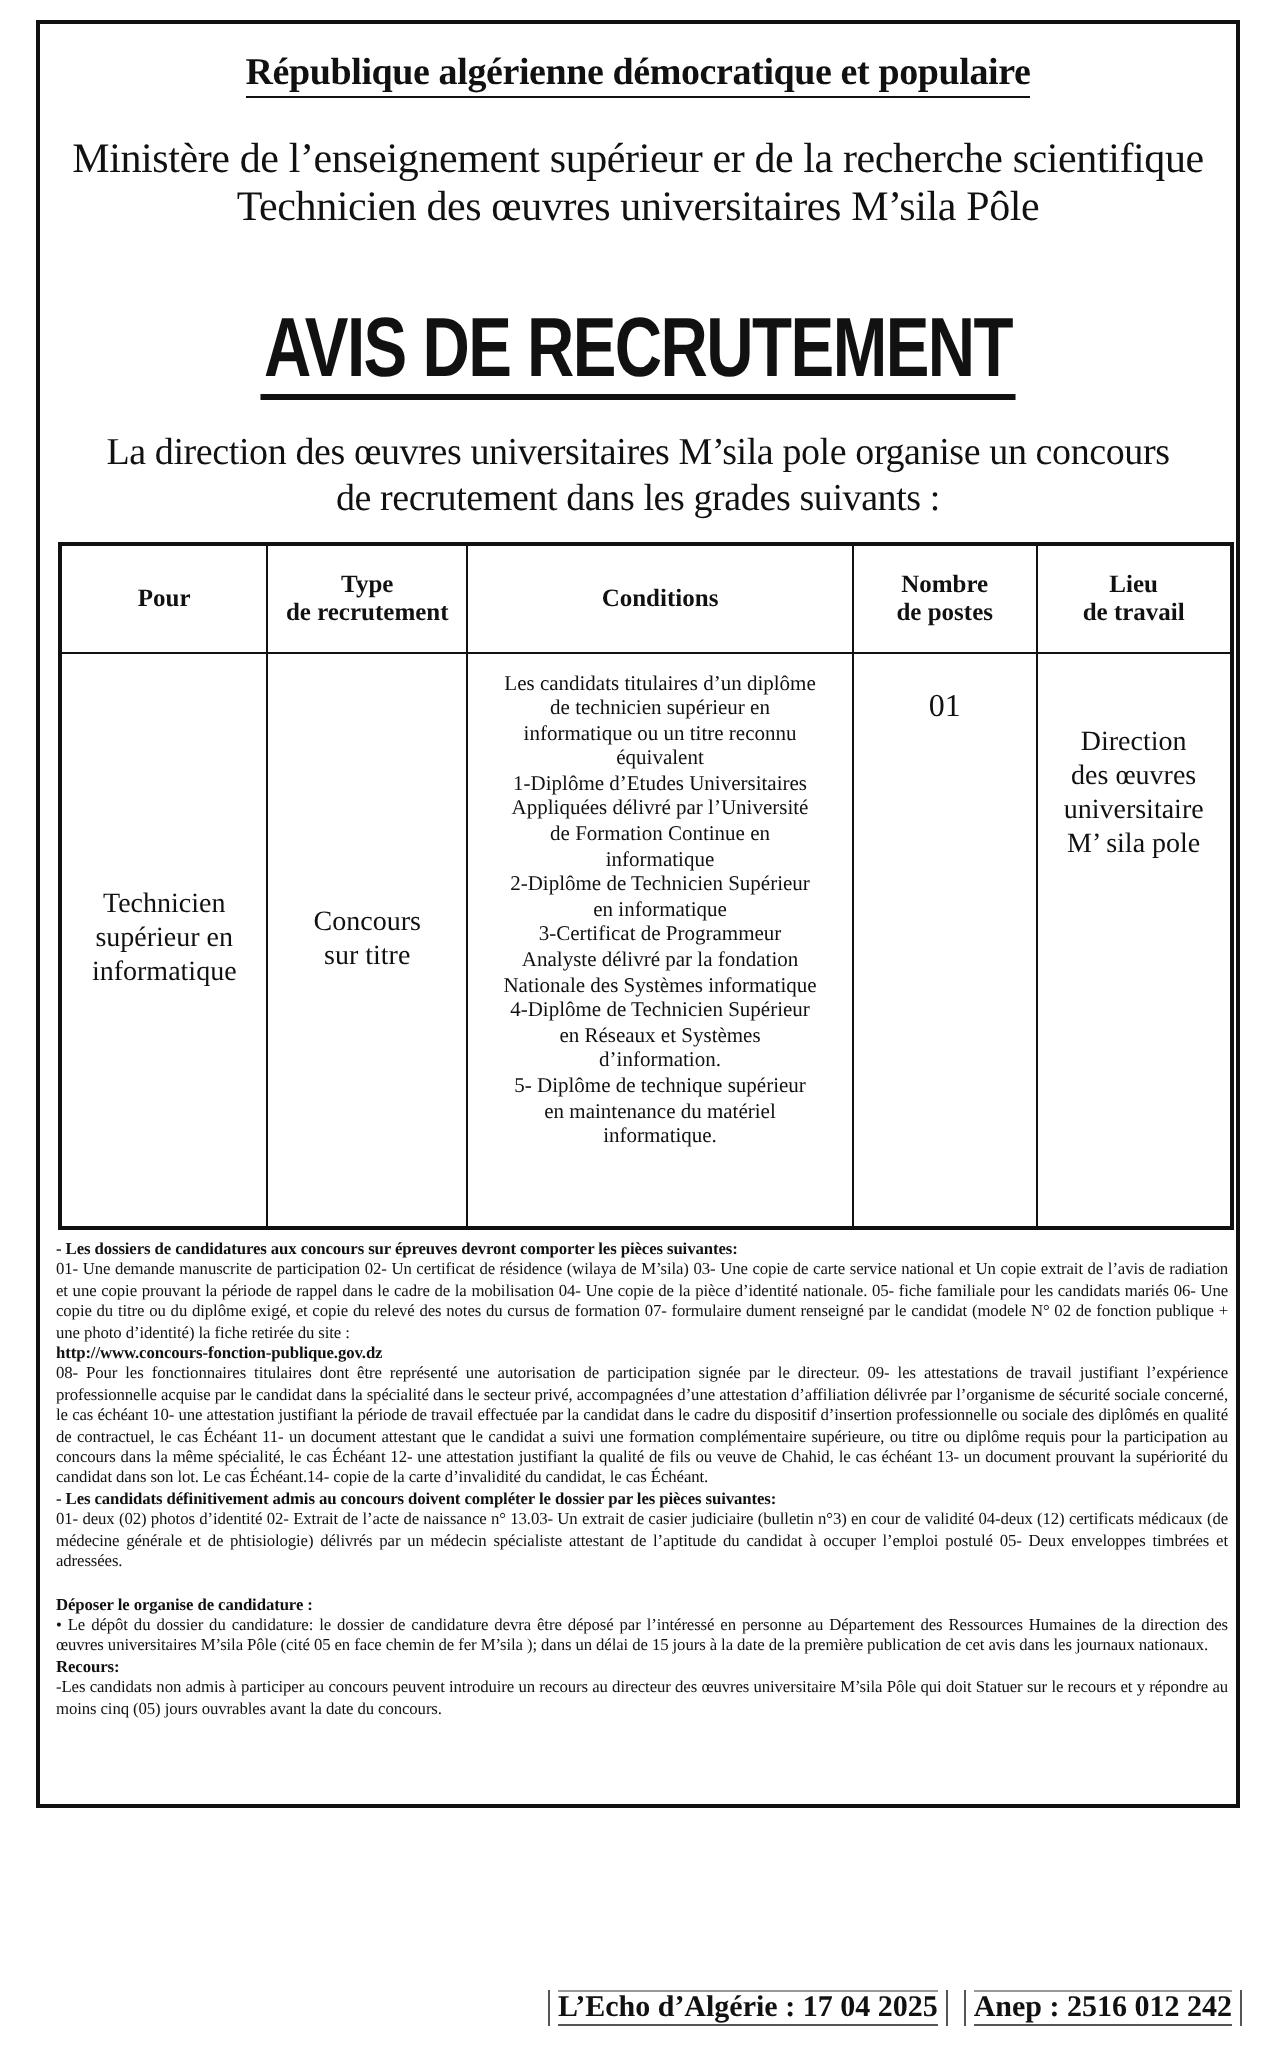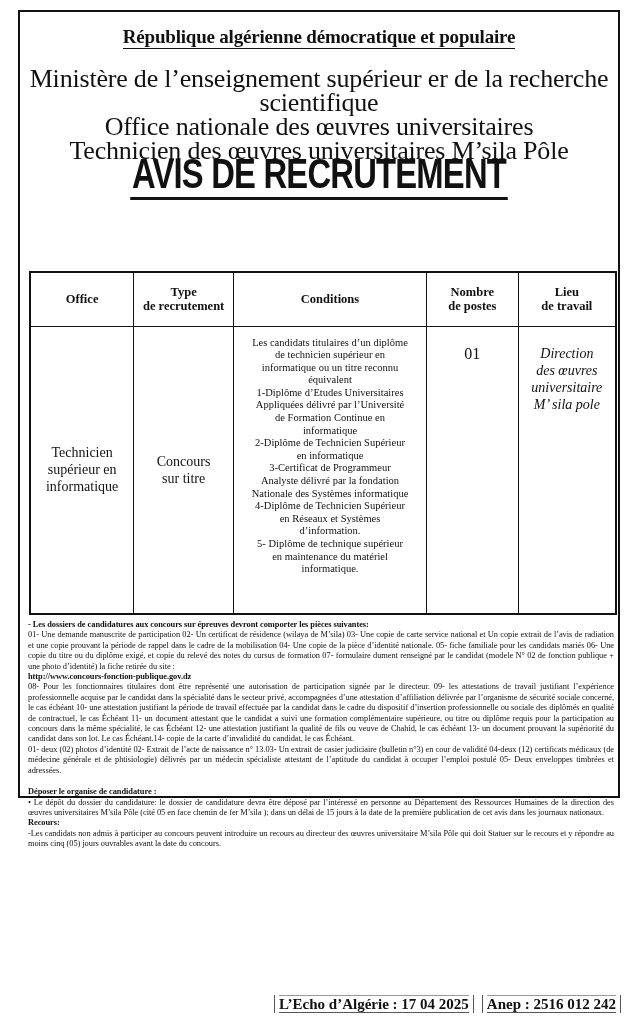--- a/index.html
+++ b/index.html
@@ -1,30 +1,30 @@
 <!DOCTYPE html>
 <html><head>
 <meta charset="utf-8">
 <style>
   * { box-sizing: border-box; margin: 0; padding: 0; }
   html, body { width: 635px; height: 1024px; background: #ffffff; overflow: hidden; }
   body { position: relative; font-family: "Liberation Serif", "DejaVu Serif", serif; color: #111; }
 
   .frame {
-    position: absolute; left: 18px; top: 10px; width: 602px; height: 788px;
+    position: absolute; left: 18px; top: 10px; width: 602px; height: 894px;
     border: 2px solid #111;
   }
   .republic {
     position: absolute; left: 0; right: 0; top: 14px; text-align: center;
     font-size: 19px; font-weight: bold; letter-spacing: -0.2px;
   }
   .republic span { border-bottom: 1.5px solid #111; padding-bottom: 1px; }
   .ministry {
     position: absolute; left: 0; right: 0; top: 55px; text-align: center;
-    font-size: 26px; line-height: 24px; letter-spacing: -0.2px;
+    font-size: 21px; line-height: 24px; letter-spacing: -0.2px;
   }
   .headline {
     position: absolute; left: 0; right: 0; top: 138px; text-align: center;
     font-family: "Liberation Sans", "DejaVu Sans", sans-serif;
     font-weight: bold; font-size: 42px; letter-spacing: -1px;
     transform: scaleX(0.78); transform-origin: center;
   }
   .headline span { border-bottom: 3px solid #111; padding: 0 2px; line-height: 48px; }
   .intro {
     position: absolute; left: 0; right: 0; top: 203px; text-align: center;
@@ -42,21 +42,21 @@
     height: 54px; font-size: 12.5px; font-weight: bold; line-height: 14px;
   }
   table.grades td { height: 288px; font-size: 14px; line-height: 17px; }
   td.cond {
     text-align: left; vertical-align: top !important;
     font-size: 10.5px !important; line-height: 12.6px !important;
     padding: 10px 6px 0 6px;
   }
   td.cond div { white-space: normal; }
   td.postes { vertical-align: top !important; padding-top: 18px; font-size: 16px !important; }
-  td.lieu { vertical-align: top !important; padding-top: 18px; font-style: italic; }
+  td.lieu { vertical-align: top !important; padding-top: 36px; }
 
   .details {
     position: absolute; left: 8px; top: 608px; width: 586px;
     font-size: 8.4px; line-height: 10.4px; text-align: justify; letter-spacing: -0.05px;
   }
   .details p { margin: 0; }
   .ul-bold { font-weight: bold; }
   .bold { font-weight: bold; }
   .gap { height: 11px; }
 
@@ -74,41 +74,44 @@
 <body>
 
 <div class="frame">
 
   <div class="republic">
     <span>République algérienne démocratique et populaire</span>
   </div>
 
   <div class="ministry">
     <div>Ministère de l’enseignement supérieur er de la recherche scientifique</div>
-    <div>Office nationale des œuvres universitaires</div>
     <div>Technicien des œuvres universitaires M’sila Pôle</div>
   </div>
 
   <div class="headline">
     <span>AVIS DE RECRUTEMENT</span>
   </div>
 
+  <div class="intro">
+    <div>La direction des œuvres universitaires M’sila pole organise un concours</div>
+    <div>de recrutement dans les grades suivants :</div>
+  </div>
 
   <table class="grades">
     <colgroup>
       <col style="width:104px">
         <col style="width:100px">
         <col style="width:194px">
         <col style="width:92px">
         <col style="width:98px">
     </colgroup>
     <thead>
       <tr>
         <th>
-          <div>Office</div>
+          <div>Pour</div>
         </th>
         <th>
           <div>Type</div>
           <div>de recrutement</div>
         </th>
         <th>
           <div>Conditions</div>
         </th>
         <th>
           <div>Nombre</div>
@@ -163,20 +166,21 @@
         </td>
       </tr>
     </tbody>
   </table>
 
   <div class="details">
     <p class="ul-bold">- Les dossiers de candidatures aux concours sur épreuves devront comporter les pièces suivantes:</p>
     <p>01- Une demande manuscrite de participation 02- Un certificat de résidence (wilaya de M’sila) 03- Une copie de carte service national et Un copie extrait de l’avis de radiation et une copie prouvant la période de rappel dans le cadre de la mobilisation 04- Une copie de la pièce d’identité nationale. 05- fiche familiale pour les candidats mariés 06- Une copie du titre ou du diplôme exigé, et copie du relevé des notes du cursus de formation 07- formulaire dument renseigné par le candidat (modele N° 02 de fonction publique + une photo d’identité) la fiche retirée du site :</p>
     <p class="ul-bold">http://www.concours-fonction-publique.gov.dz</p>
     <p>08- Pour les fonctionnaires titulaires dont être représenté une autorisation de participation signée par le directeur. 09- les attestations de travail justifiant l’expérience professionnelle acquise par le candidat dans la spécialité dans le secteur privé, accompagnées d’une attestation d’affiliation délivrée par l’organisme de sécurité sociale concerné, le cas échéant 10- une attestation justifiant la période de travail effectuée par la candidat dans le cadre du dispositif d’insertion professionnelle ou sociale des diplômés en qualité de contractuel, le cas Échéant 11- un document attestant que le candidat a suivi une formation complémentaire supérieure, ou titre ou diplôme requis pour la participation au concours dans la même spécialité, le cas Échéant 12- une attestation justifiant la qualité de fils ou veuve de Chahid, le cas échéant 13- un document prouvant la supériorité du candidat dans son lot. Le cas Échéant.14- copie de la carte d’invalidité du candidat, le cas Échéant.</p>
+    <p class="ul-bold">- Les candidats définitivement admis au concours doivent compléter le dossier par les pièces suivantes:</p>
     <p>01- deux (02) photos d’identité 02- Extrait de l’acte de naissance n° 13.03- Un extrait de casier judiciaire (bulletin n°3) en cour de validité 04-deux (12) certificats médicaux (de médecine générale et de phtisiologie) délivrés par un médecin spécialiste attestant de l’aptitude du candidat à occuper l’emploi postulé 05- Deux enveloppes timbrées et adressées.</p>
     <div class="gap"></div>
     <p class="bold">Déposer le organise de candidature :</p>
     <p>• Le dépôt du dossier du candidature: le dossier de candidature devra être déposé par l’intéressé en personne au Département des Ressources Humaines de la direction des œuvres universitaires M’sila Pôle (cité 05 en face chemin de fer M’sila ); dans un délai de 15 jours à la date de la première publication de cet avis dans les journaux nationaux.</p>
     <p class="ul-bold">Recours:</p>
     <p>-Les candidats non admis à participer au concours peuvent introduire un recours au directeur des œuvres universitaire M’sila Pôle qui doit Statuer sur le recours et y répondre au moins cinq (05) jours ouvrables avant la date du concours.</p>
   </div>
 
 </div>
 

